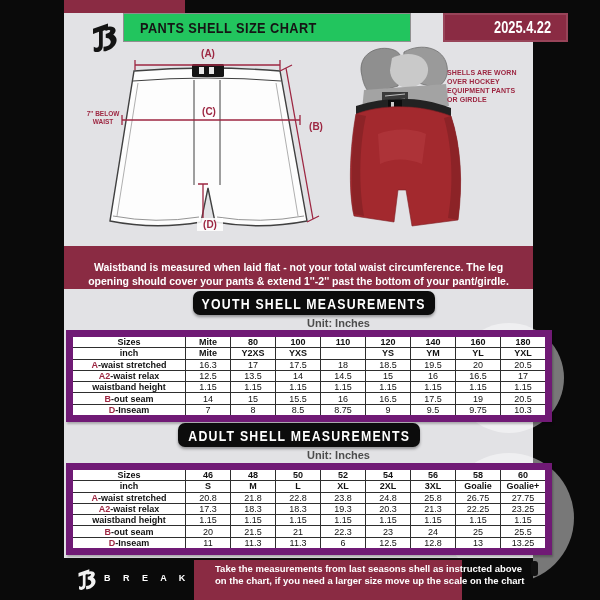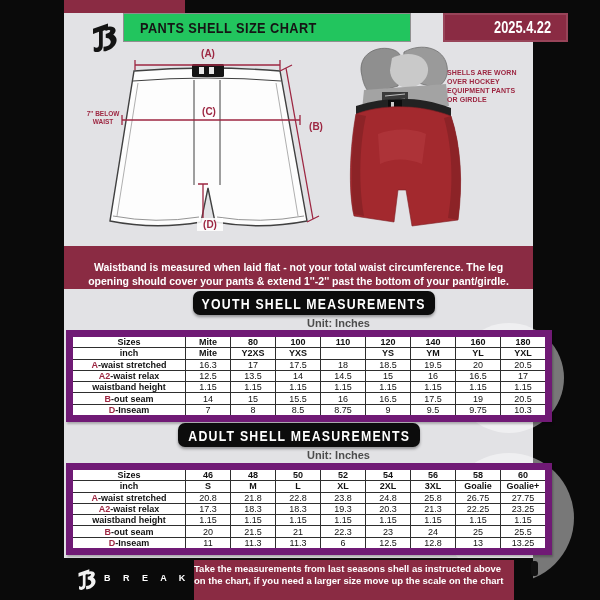--- a/index.html
+++ b/index.html
@@ -42,21 +42,21 @@
   table.meas td { border:1px solid #2e2e2e; height:10.3px; padding:0; font-size:9px; text-align:center; color:#111; vertical-align:middle; }
   table.meas td.rowlabel { width:112px; font-weight:bold; }
   table.meas td.val { width:44px; font-weight:normal; }
   table.meas td.val.hdr { font-weight:bold; }
   .pfx { color:#9d2742; font-weight:bold; }
 
   
   .footer-bar { left:64px; top:558px; width:469px; height:42px; background:#0a0a0a; }
   .footer-logo { left:8px; top:7px; width:26px; height:28px; }
   .brand-text { left:40px; top:15px; color:#fff; font-size:9px; font-weight:bold; letter-spacing:5px; white-space:nowrap; }
-  .footer-note { left:130px; top:2px; width:320px; height:40px; background:#8a2b43; color:#fff; font-size:9.5px; font-weight:bold; line-height:12px; padding:3px 0 0 0; box-sizing:border-box; }
+  .footer-note { left:130px; top:2px; width:268px; height:40px; background:#8a2b43; color:#fff; font-size:9.5px; font-weight:bold; line-height:12px; padding:3px 0 0 21px; box-sizing:border-box; }
   .cursor-blob { left:531px; top:561px; width:7px; height:15px; background:#111; border-radius:3px; }
 </style>
 </head>
 <body>
 
 <div class="stage">
 
   <div class="abs strip-maroon"></div>
   <div class="abs strip-black"></div>
 

